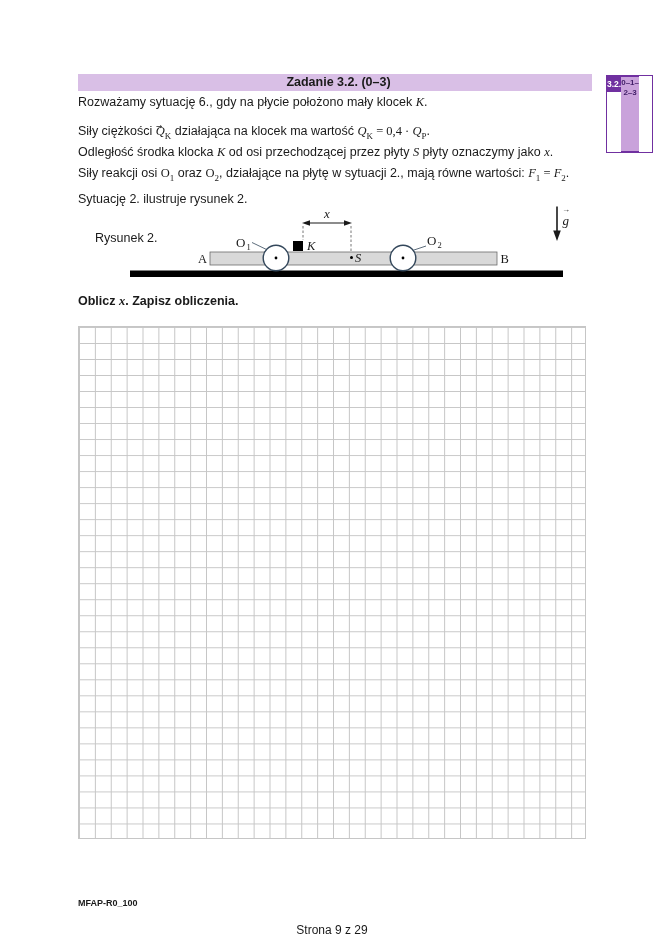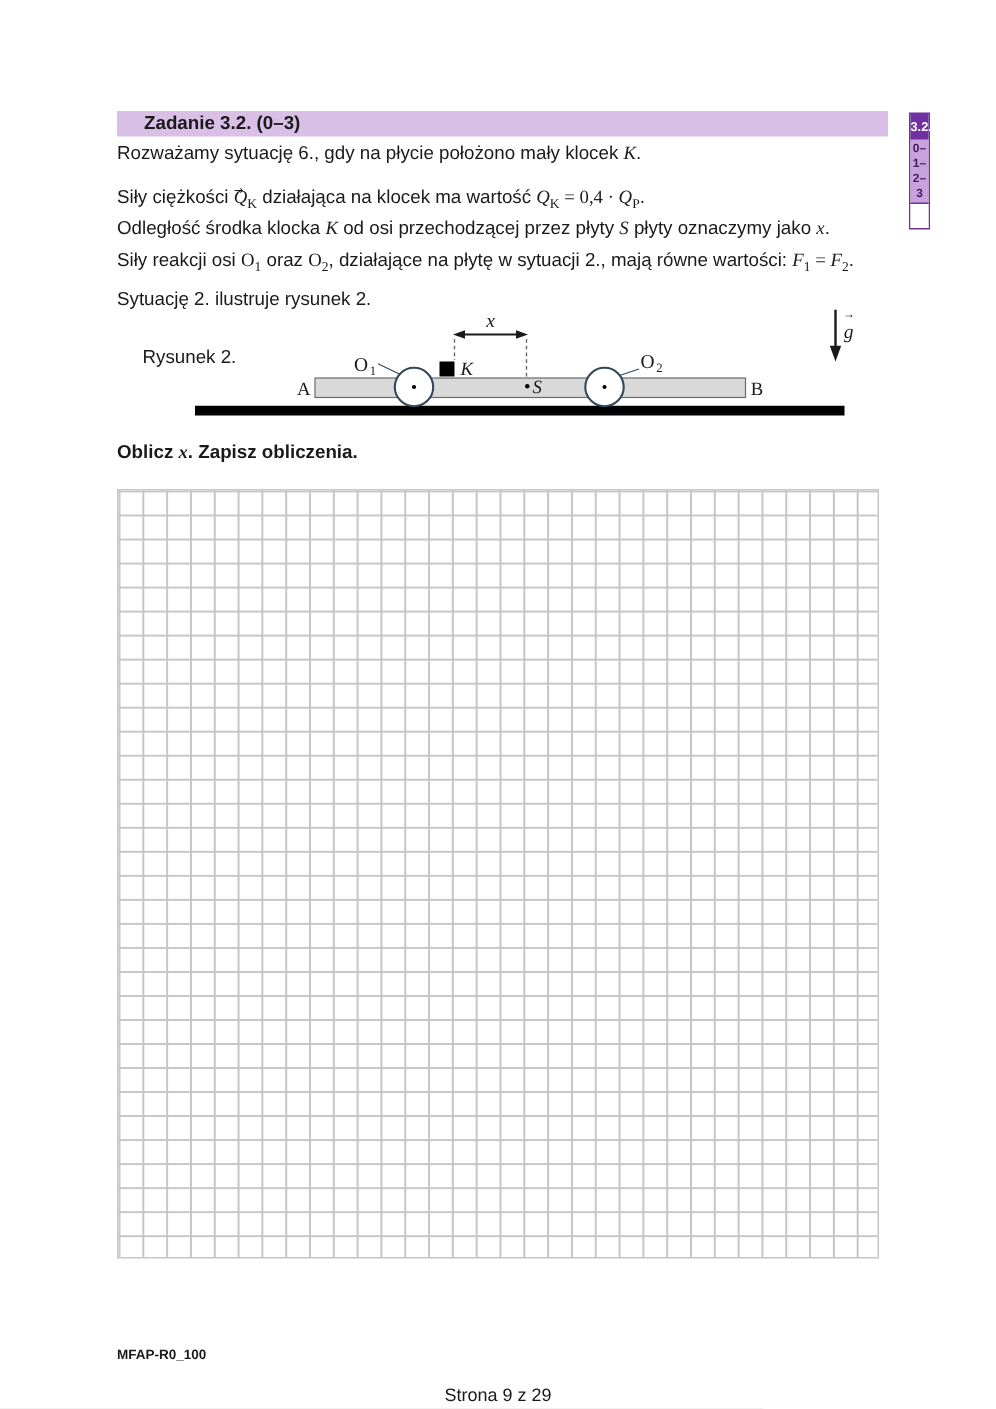--- a/index.html
+++ b/index.html
@@ -1,25 +1,25 @@
 <!DOCTYPE html>
 <html><head>
 <meta charset="utf-8">
 <style>
   html,body{margin:0;padding:0;background:#e8e8e8;}
   .page{position:relative;width:664px;height:939px;background:#ffffff;
         font-family:"Liberation Sans",sans-serif;color:#1a1a1a;overflow:hidden;}
   .abs{position:absolute;}
   
   .task-band{left:78px;top:74px;width:514px;height:17px;background:#d9bfe6;
-             font-size:12.5px;font-weight:bold;line-height:17px;padding-left:18px;
-             box-sizing:border-box;}
+             font-size:12.5px;font-weight:bold;line-height:17px;padding-left:7px;
+             box-sizing:border-box;text-align:center;}
   
-  .score-box{left:606px;top:75px;width:14px;height:78px;border:1.5px solid #7030a0;
-             box-sizing:border-box;display:flex;flex-direction:column;background:#fff;}
+  .score-box{left:606px;top:75px;width:47px;height:78px;border:1.5px solid #7030a0;
+             box-sizing:border-box;display:flex;flex-direction:row;background:#fff;}
   .score-top{background:#7030a0;color:#ffffff;font-size:8.5px;font-weight:bold;
              text-align:center;line-height:16px;height:16px;}
   .score-mid{background:#c9a2db;color:#3f1d66;font-size:8px;font-weight:bold;
              text-align:center;line-height:10px;padding:1px 0;
              border-top:1px solid #7030a0;border-bottom:1px solid #7030a0;}
   .score-empty{flex:1;background:#fff;}
   
   .para{left:78px;width:516px;font-size:12.5px;line-height:15px;white-space:nowrap;}
   .mvar{font-family:"Liberation Serif","DejaVu Serif",serif;font-style:italic;}
   .mup{font-family:"Liberation Serif","DejaVu Serif",serif;font-style:normal;}

